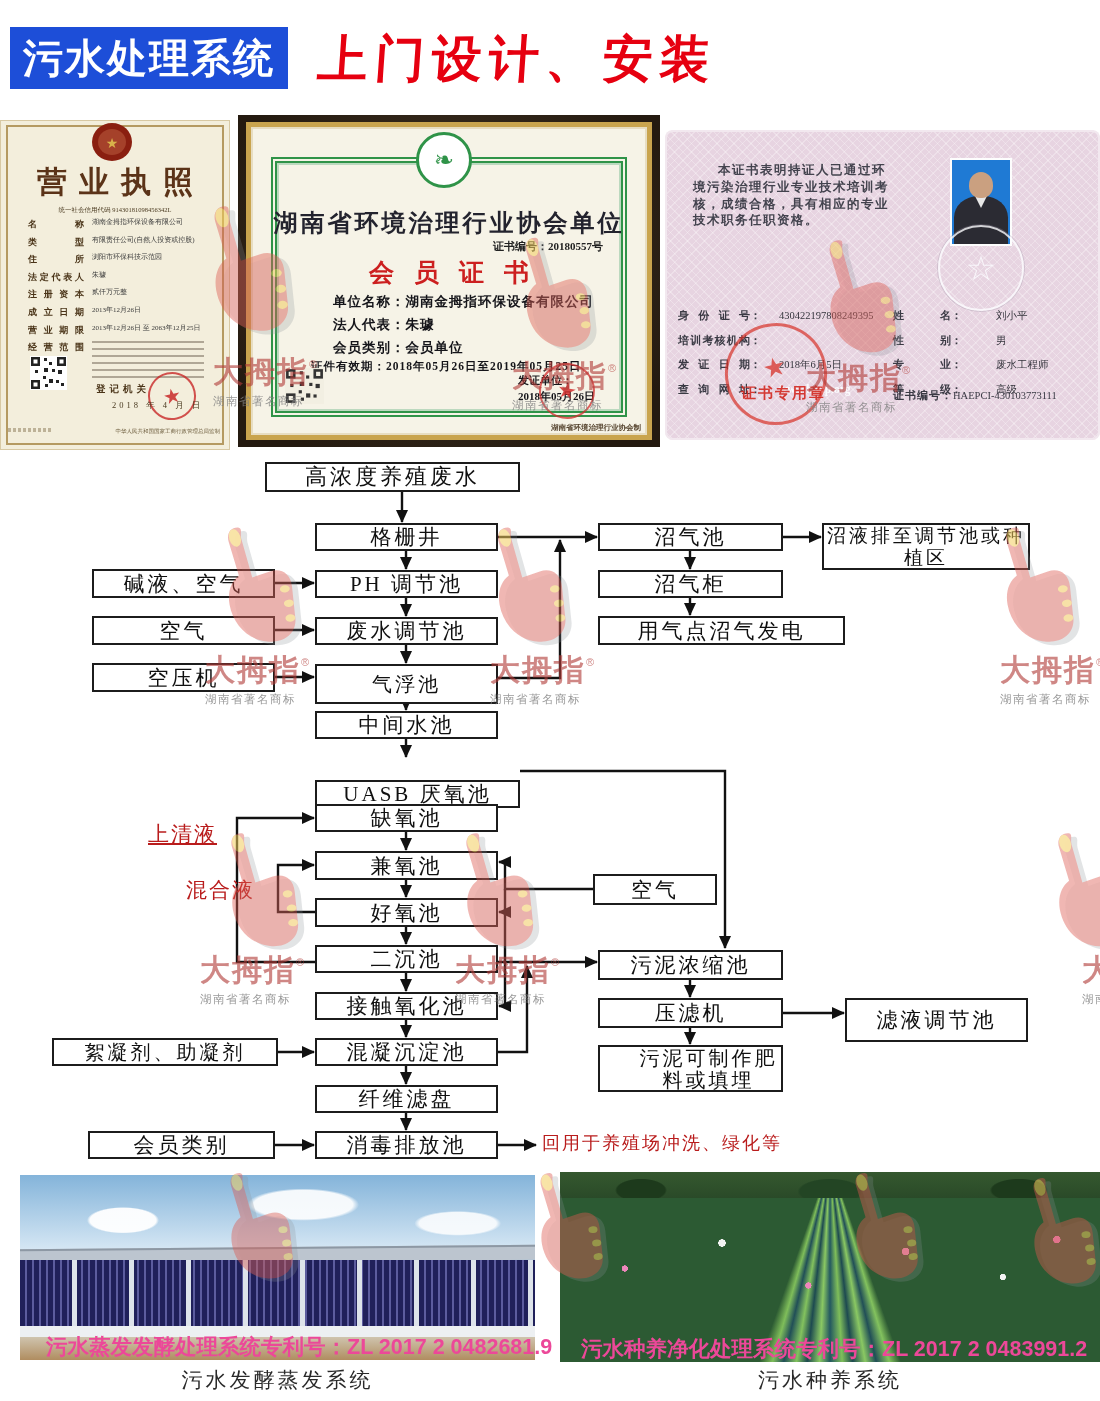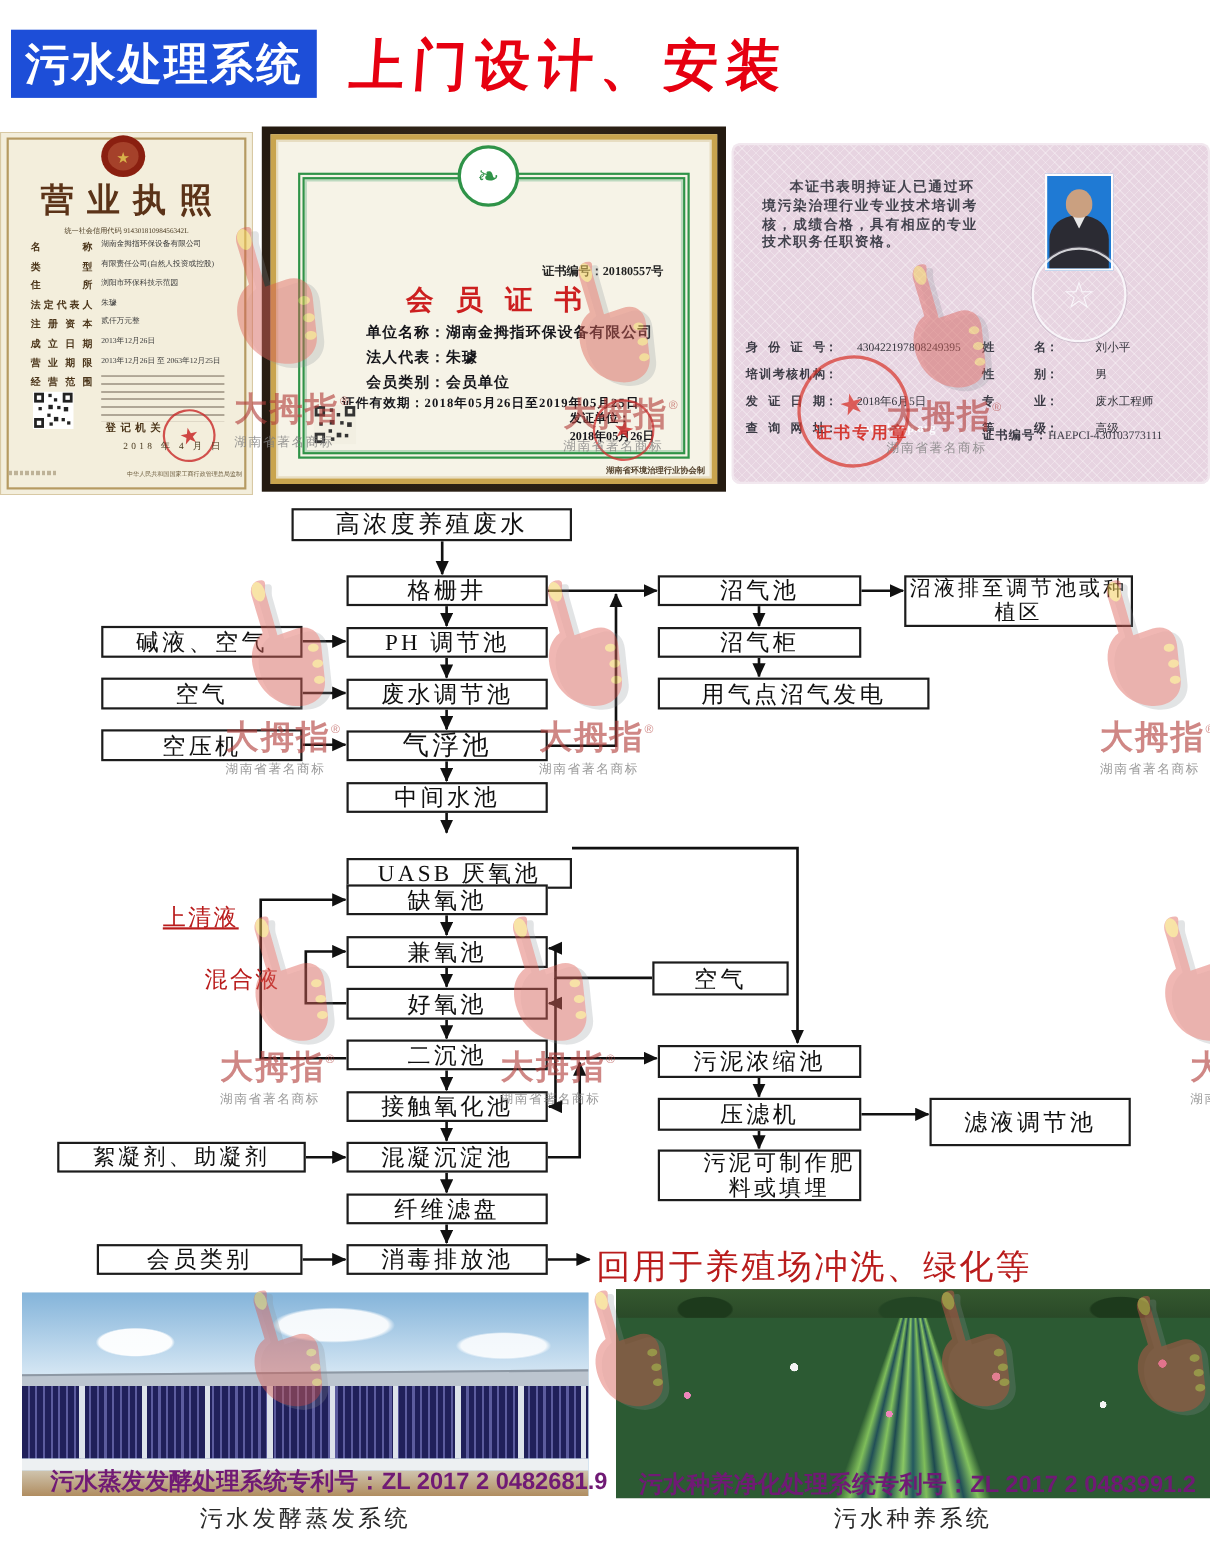--- a/index.html
+++ b/index.html
@@ -144,21 +144,21 @@
       conic-gradient(from 160.5deg at 50% -18%,
         #2c5a33 0deg,#83c25e 3deg,#214f57 6.5deg,#8ac863 9.5deg,#1d4a50 13deg,
         #7fbe5a 16deg,#235860 19.5deg,#8ac863 22.5deg,#1d4a50 26deg,#83c25e 29deg,
         #214f57 32.5deg,#7fbe5a 35.5deg,#2c5a33 39deg);}
   .pR-trees{position:absolute;left:0;top:0;width:100%;height:26px;
      background:
       radial-gradient(40px 18px at 15% 70%,#1d3a1c 0 60%,transparent 65%),
       radial-gradient(50px 20px at 50% 75%,#234524 0 60%,transparent 65%),
       radial-gradient(45px 18px at 85% 70%,#1d3a1c 0 60%,transparent 65%),
       linear-gradient(#35582f,#2a4a28);}
-  .patent{position:absolute;z-index:4;font-size:21.5px;font-weight:bold;color:#701a75;
+  .patent{position:absolute;z-index:4;font-size:21.5px;font-weight:bold;color:#ec4899;
      font-family:"Liberation Sans","DejaVu Sans",sans-serif;white-space:nowrap;}
   .caption{position:absolute;top:1366px;text-align:center;font-size:21px;color:#2a2a2a;
      letter-spacing:3px;z-index:4;}
 </style>
 </head>
 <body>
 
 <div class="page">
 
   <div class="badge">
@@ -241,20 +241,21 @@
     <div class="c1-foot-l"></div>
     <div class="c1-foot">中华人民共和国国家工商行政管理总局监制</div>
   </div>
 
   <div class="cert2">
     <div class="c2-frame">
       <div class="c2-green"></div>
       <div class="c2-logo">
         <span style="color:#2f9348;font-size:24px;">❧</span>
       </div>
+      <div class="c2-title">湖南省环境治理行业协会单位</div>
       <div class="c2-no">证书编号：20180557号</div>
       <div class="c2-red">会员证书</div>
       <div class="c2-row" style="top:166px;">单位名称：湖南金拇指环保设备有限公司</div>
       <div class="c2-row" style="top:189px;">法人代表：朱璩</div>
       <div class="c2-row" style="top:212px;">会员类别：会员单位</div>
       <div class="c2-row small" style="top:232px;left:60px;">证件有效期：2018年05月26日至2019年05月25日</div>
       <div class="c2-issuer">发证单位：</div>
       <div class="c2-issue-date">2018年05月26日</div>
       <div class="c2-stamp">
         <span>★</span>
@@ -388,21 +389,21 @@
         <polyline points="690,1028 690,1044" fill="none" stroke="#111" stroke-width="2.4" marker-end="url(#ah)"></polyline>
         <polyline points="783,1013 844,1013" fill="none" stroke="#111" stroke-width="2.4" marker-end="url(#ah)"></polyline>
         <polyline points="498,1145 536,1145" fill="none" stroke="#111" stroke-width="2.4" marker-end="url(#ah)"></polyline>
       </g>
   </svg>
   <div id="flow-nodes">
       <div class="flow-box" style="left: 265px; top: 462px; width: 255px; height: 30px; font-size: 22px;">高浓度养殖废水</div>
       <div class="flow-box" style="left: 315px; top: 523px; width: 183px; height: 28px; font-size: 21px;">格栅井</div>
       <div class="flow-box" style="left: 315px; top: 570px; width: 183px; height: 28px; font-size: 21px;">PH 调节池</div>
       <div class="flow-box" style="left: 315px; top: 617px; width: 183px; height: 28px; font-size: 21px;">废水调节池</div>
-      <div class="flow-box" style="left: 315px; top: 664px; width: 183px; height: 28px; font-size: 24px;">气浮池</div>
+      <div class="flow-box" style="left: 315px; top: 664px; width: 183px; height: 40px; font-size: 20px;">气浮池</div>
       <div class="flow-box" style="left: 315px; top: 711px; width: 183px; height: 28px; font-size: 21px;">中间水池</div>
       <div class="flow-box" style="left: 315px; top: 758px; width: 205px; height: 28px; font-size: 21px; margin-top: 22px;">UASB 厌氧池</div>
       <div class="flow-box" style="left: 315px; top: 804px; width: 183px; height: 28px; font-size: 21px;">缺氧池</div>
       <div class="flow-box" style="left: 315px; top: 851px; width: 183px; height: 29px; font-size: 21px;">兼氧池</div>
       <div class="flow-box" style="left: 315px; top: 898px; width: 183px; height: 29px; font-size: 21px;">好氧池</div>
       <div class="flow-box" style="left: 315px; top: 945px; width: 183px; height: 28px; font-size: 21px;">二沉池</div>
       <div class="flow-box" style="left: 315px; top: 992px; width: 183px; height: 28px; font-size: 21px;">接触氧化池</div>
       <div class="flow-box" style="left: 315px; top: 1038px; width: 183px; height: 28px; font-size: 21px;">混凝沉淀池</div>
       <div class="flow-box" style="left: 315px; top: 1085px; width: 183px; height: 28px; font-size: 21px;">纤维滤盘</div>
       <div class="flow-box" style="left: 315px; top: 1131px; width: 183px; height: 28px; font-size: 21px;">消毒排放池</div>
@@ -415,21 +416,21 @@
       <div class="flow-box" style="left: 822px; top: 523px; width: 208px; height: 47px; font-size: 19px;">沼液排至调节池或种植区</div>
       <div class="flow-box" style="left: 598px; top: 570px; width: 185px; height: 28px; font-size: 21px;">沼气柜</div>
       <div class="flow-box" style="left: 598px; top: 616px; width: 247px; height: 29px; font-size: 21px;">用气点沼气发电</div>
       <div class="flow-box" style="left: 593px; top: 874px; width: 124px; height: 31px; font-size: 21px;">空气</div>
       <div class="flow-box" style="left: 598px; top: 950px; width: 185px; height: 30px; font-size: 21px;">污泥浓缩池</div>
       <div class="flow-box" style="left: 598px; top: 998px; width: 185px; height: 30px; font-size: 21px;">压滤机</div>
       <div class="flow-box" style="left: 598px; top: 1045px; width: 185px; height: 47px; font-size: 20px; padding-left: 36px;">污泥可制作肥料或填埋</div>
       <div class="flow-box" style="left: 845px; top: 998px; width: 183px; height: 44px; font-size: 21px;">滤液调节池</div>
       <div class="flow-text u" style="left: 148px; top: 820px; font-size: 21px;">上清液</div>
       <div class="flow-text" style="left: 186px; top: 876px; font-size: 21px;">混合液</div>
-      <div class="flow-text" style="left: 542px; top: 1131px; font-size: 31px; font-family: Liberation Mono, monospace;">回用于养殖场冲洗、绿化等</div>
+      <div class="flow-text" style="left: 542px; top: 1131px; font-size: 18px; font-family: Liberation Mono, monospace;">回用于养殖场冲洗、绿化等</div>
     </div>
 
   <div class="photoL">
     <div class="pL-sky"></div>
     <div class="pL-roof"></div>
     <div class="pL-panels"></div>
     <div class="pL-base"></div>
     <div class="pL-ground"></div>
   </div>
   <div class="photoR">

